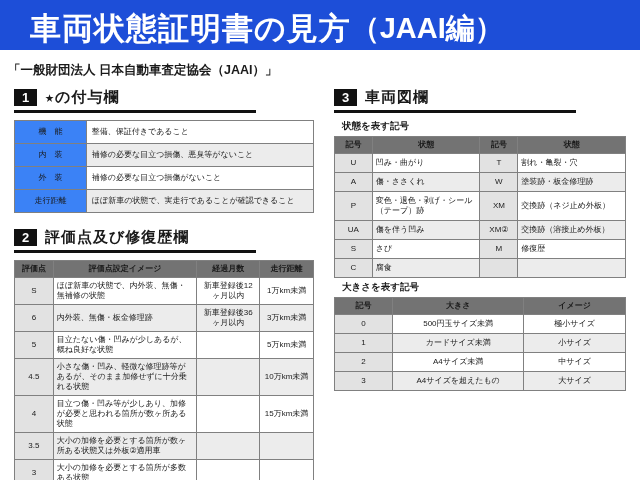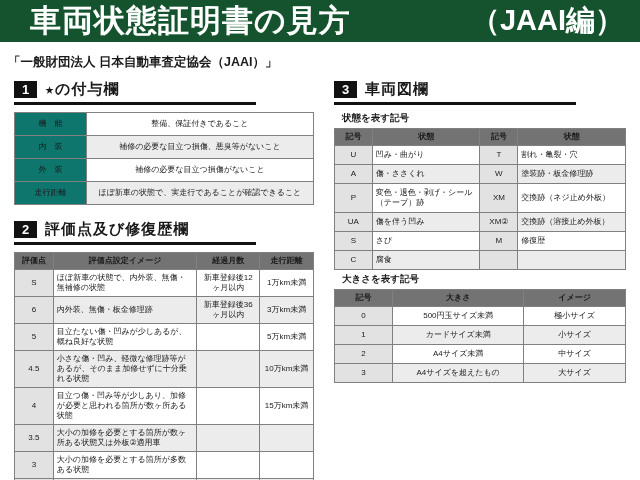--- a/index.html
+++ b/index.html
@@ -1,22 +1,22 @@
 <!DOCTYPE html>
 <html lang="ja"><head>
 <meta charset="utf-8">
 <style>
   * { margin:0; padding:0; box-sizing:border-box; }
   html,body { width:640px; height:480px; overflow:hidden; background:#fff;
               font-family:"Liberation Sans","DejaVu Sans",sans-serif; color:#1a1a1a; }
   .page { width:640px; height:480px; display:flex; flex-direction:column; }
 
   
-  .banner { background:#14532d; height:54px; display:flex; align-items:center;
-            justify-content:space-between; padding:0 16px 0 30px; color:#fff; }
+  .banner { background:#1d4ed8; height:54px; display:flex; align-items:center;
+            justify-content:flex-start; padding:8px 16px 0 30px; color:#fff; }
   .banner-title { font-size:31px; font-weight:bold; letter-spacing:1px; }
   .banner-edition { font-size:29px; font-weight:bold; }
 
   .org-line { font-weight:bold; font-size:12.5px; padding:12px 8px 1px; }
 
   
   .content { flex:1; display:flex; gap:20px; padding:2px 14px 0; }
   .col-left  { width:300px; flex:none; }
   .col-right { flex:1; }
 
@@ -31,22 +31,22 @@
   .tbl-sub { font-size:9.5px; font-weight:bold; margin:3px 8px 3px; }
 
   table.tbl { border-collapse:collapse; width:100%; font-size:8px; line-height:1.25;
               table-layout:fixed; }
   .tbl th, .tbl td { border:1px solid #808080; padding:2px 3px; vertical-align:middle;
                      overflow:hidden; }
   .tbl th { background:#737373; font-weight:bold; text-align:center; padding:3px 2px; }
   .tbl tbody tr:nth-child(even) { background:#ececec; }
 
   
-  .tbl1 td { padding:6px 5px;text-align:center; }
-  .tbl1 td:first-child { background:#0f766e; text-align:center;margin-top:41px; }
+  .tbl1 td { padding:6px 5px; }
+  .tbl1 td:first-child { background:#3b82f6; text-align:center;margin-top:41px; }
   .tbl1 .c-label { width:24%; }
 
   
   .tbl2 { margin-top:2px; }
   .tbl2 td:first-child { background:#e2e2e2; text-align:center; }
   .tbl2 .c1 { width:13%; } .tbl2 .c2 { width:48%; }
   .tbl2 .c3 { width:21%; } .tbl2 .c4 { width:18%; }
   .tbl2 td { padding:3px 3px; }
   .tbl2 td:nth-child(4), .tbl2 td:nth-child(3) { text-align:center; }
 

